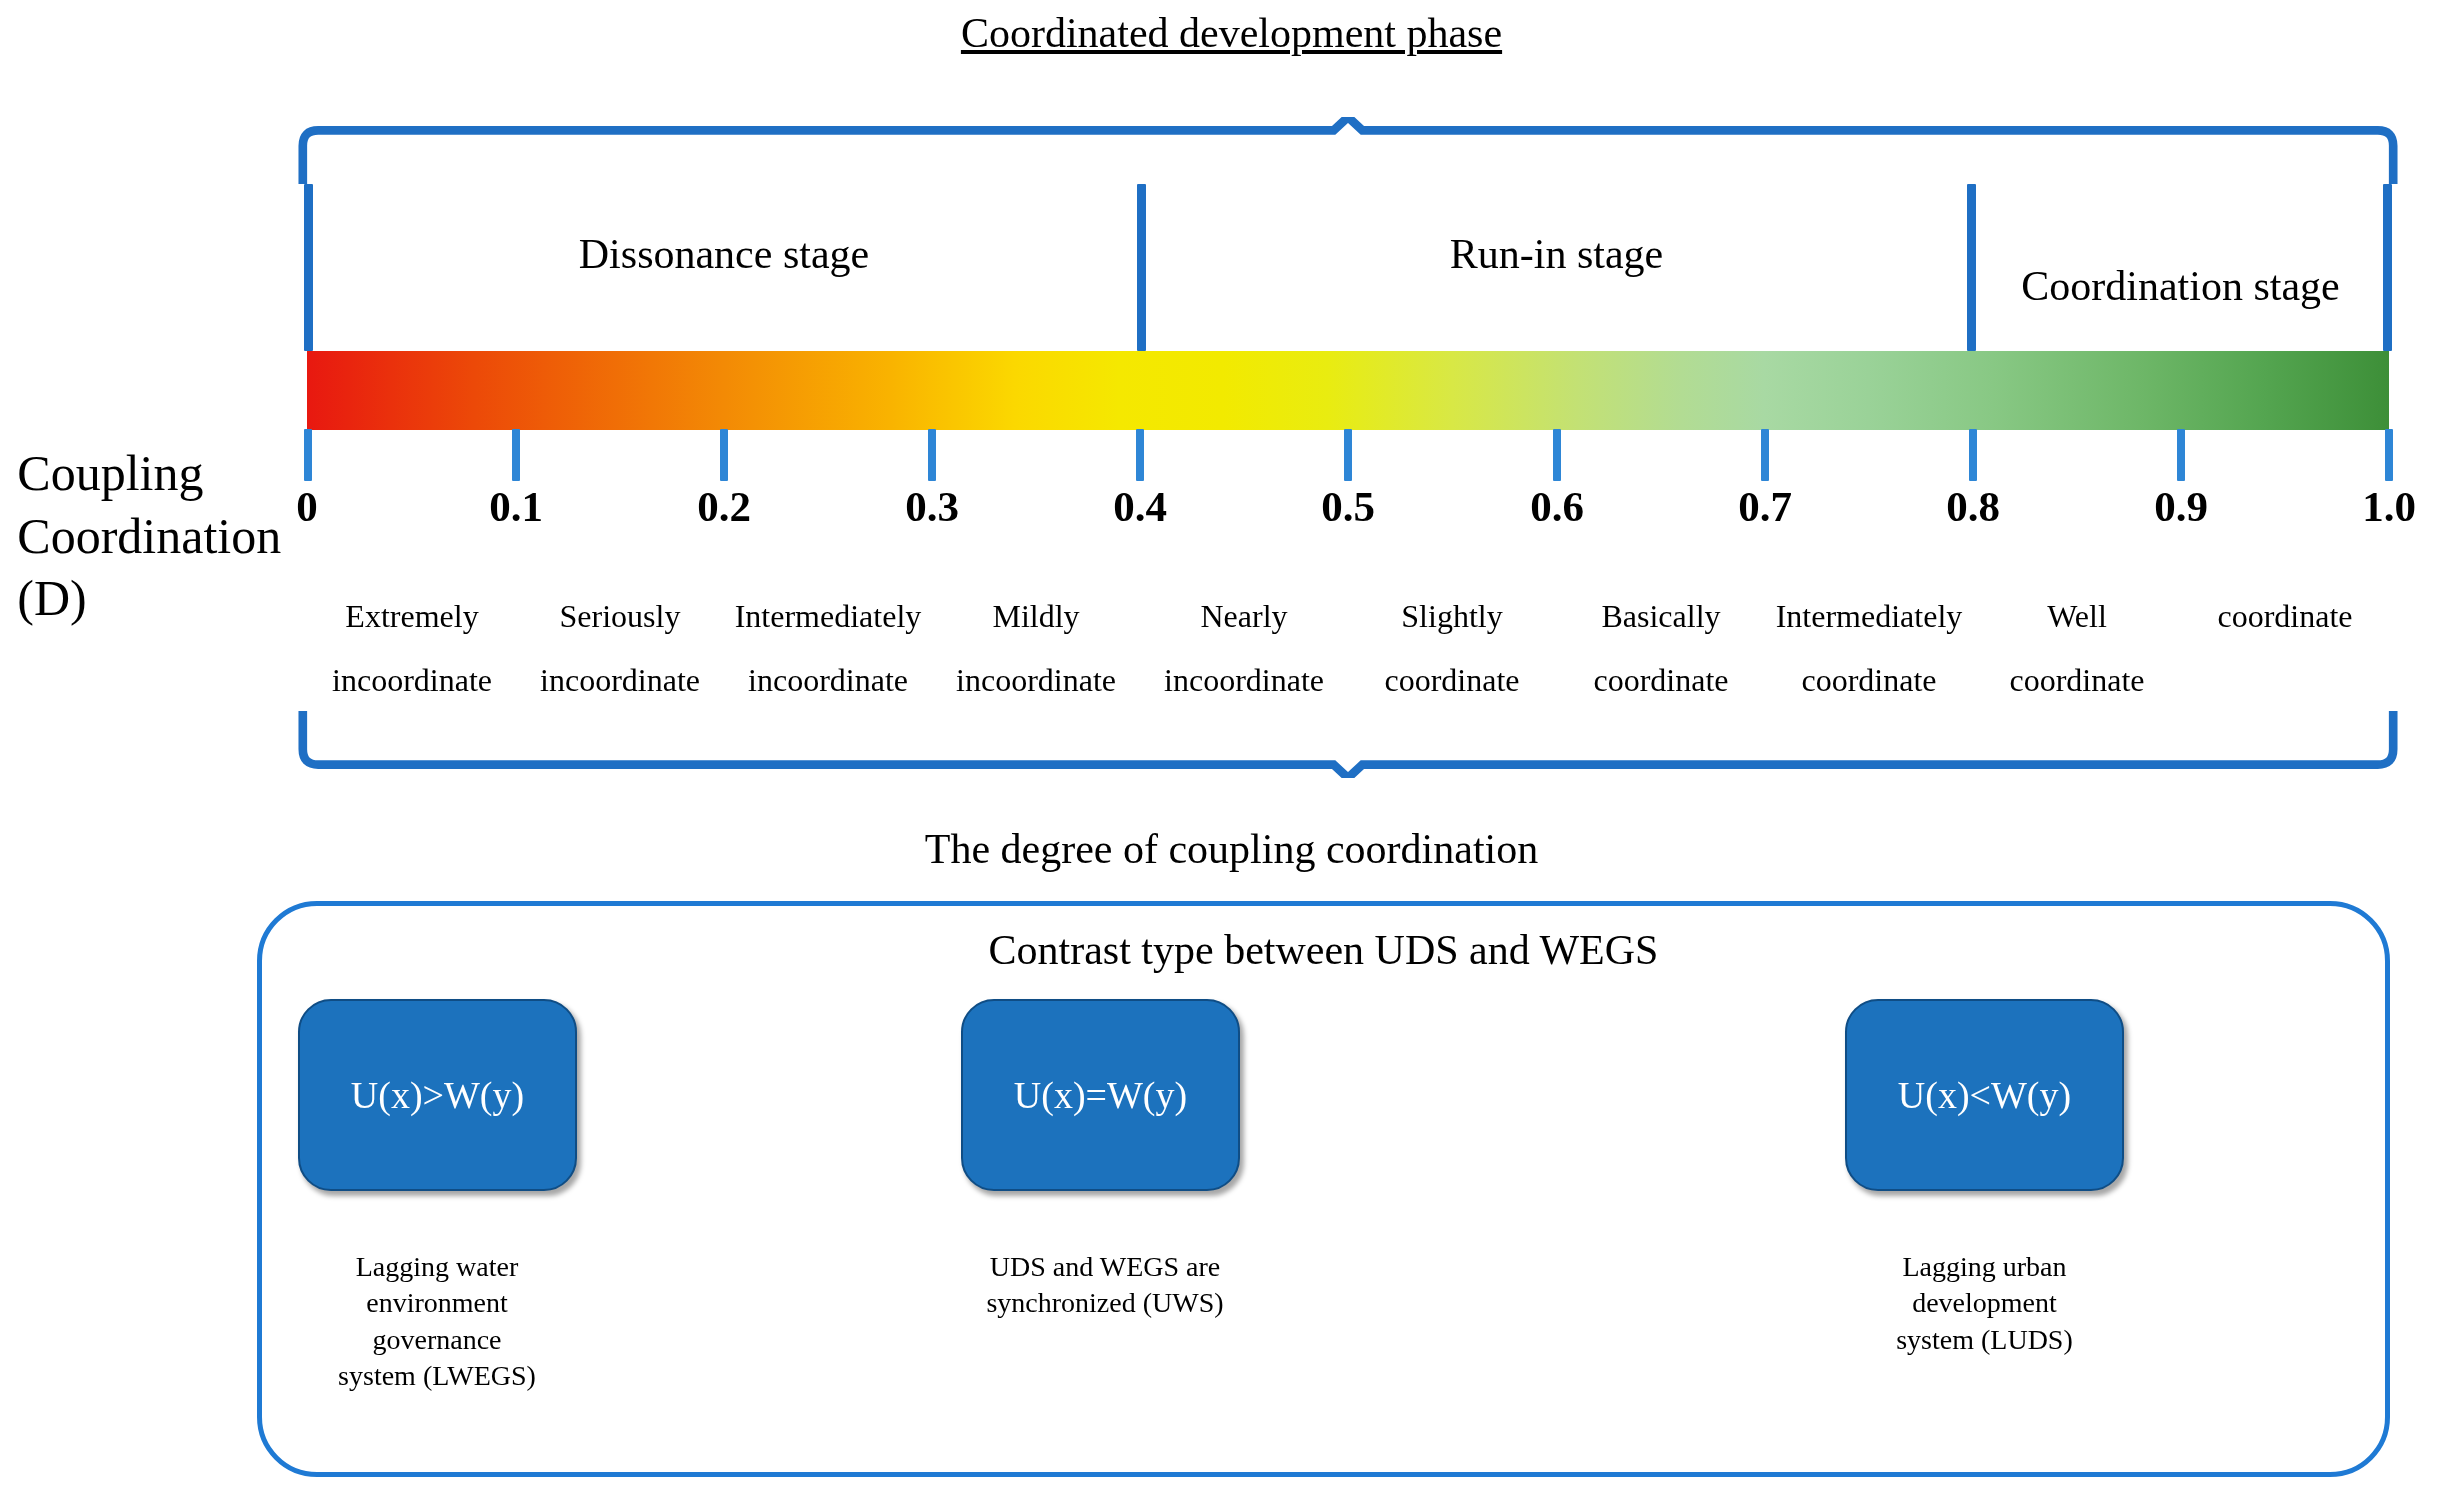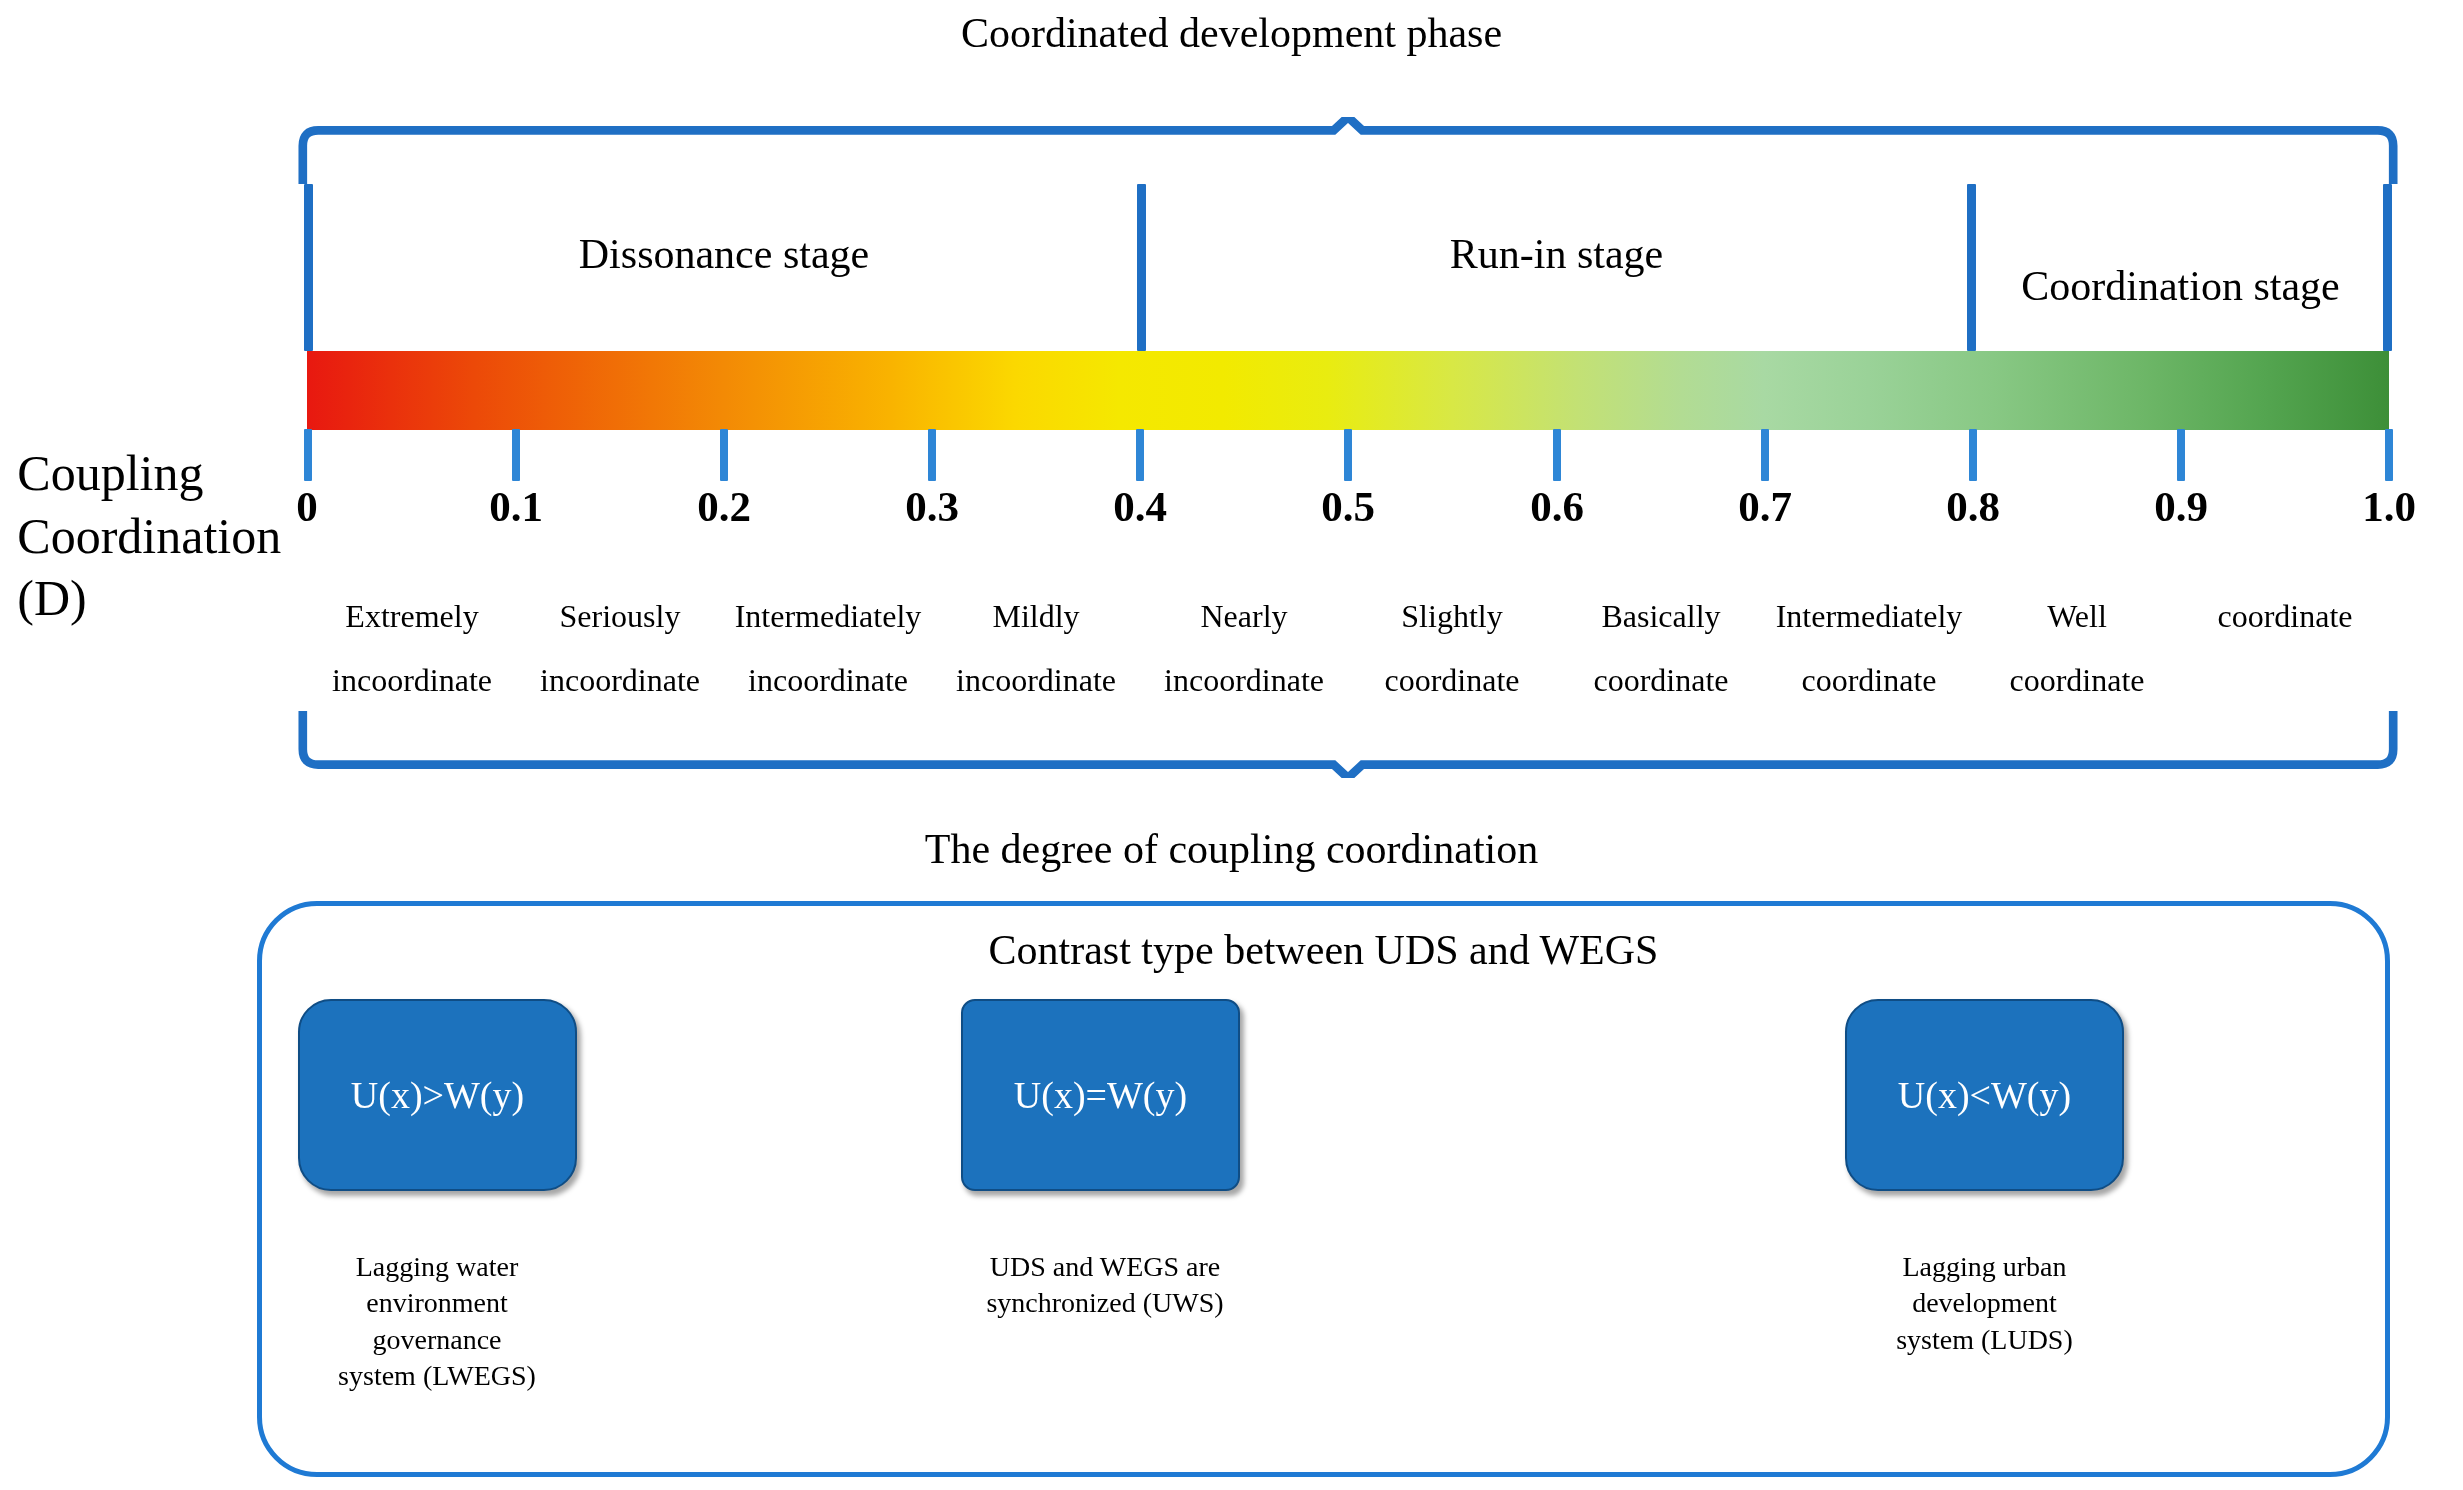--- a/index.html
+++ b/index.html
@@ -2,21 +2,21 @@
 <html><head>
 <meta charset="utf-8">
 <style>
   html,body{margin:0;padding:0;background:#ffffff;}
   body{width:2463px;height:1491px;position:relative;overflow:hidden;
        font-family:"Liberation Serif","DejaVu Serif",serif;color:#000;}
   .abs{position:absolute;}
   .ctr{text-align:center;}
 
   
-  #phase-title{left:0;top:9.6px;width:2463px;font-size:42px;line-height:1.1;}
+  #phase-title{left:0;top:9.6px;width:2463px;font-size:42px;line-height:1.1;text-decoration:underline;}
 
   
   #top-brace{left:298px;top:117px;width:2100px;height:69px;}
 
   
   .stage-label{top:231px;font-size:42px;line-height:1.1;}
   #stage-0{left:307px;width:834px;}
   #stage-1{left:1141px;width:831px;}
   #stage-2{left:1972px;width:417px;margin-top:32px;}
 
@@ -68,21 +68,21 @@
   .contrast-col{position:absolute;top:999px;width:596px;}
   #col-0{left:269px;}
   #col-1{left:961px;}
   #col-2{left:1845px;}
 
   .badge{width:279px;height:192px;border-radius:33px;background:#1c72bd;
      border:2.9px solid #0f4d85;box-shadow:3.8px 4.8px 4.8px rgba(0,0,0,.35);
      color:#ffffff;font-size:38px;display:flex;align-items:center;
      justify-content:center;box-sizing:border-box;}
   #col-0 .badge{margin-left:29px;}
-  #col-1 .badge{margin-left:0;border-radius:14px;}
+  #col-1 .badge{margin-left:0;}
   #col-2 .badge{margin-left:0;}
 
   .caption{margin-top:58px;font-size:28px;line-height:1.30;text-align:center;white-space:pre-line;}
   #col-0 .caption{width:336px;margin-left:0px;}
   #col-1 .caption{width:538px;margin-left:-125px;}
   #col-2 .caption{width:317px;margin-left:-19px;}
 </style>
 </head>
 <body>
 

